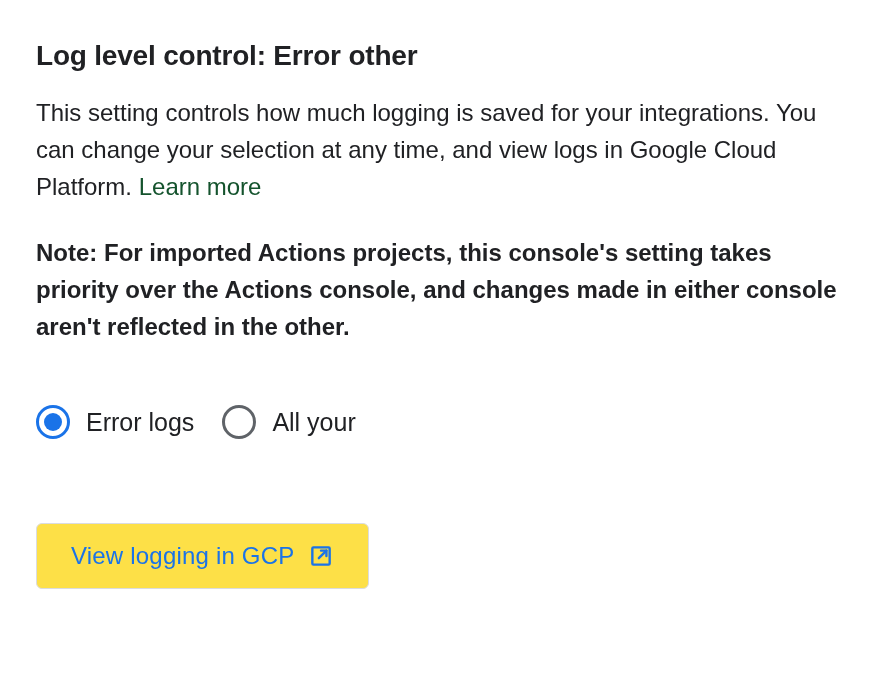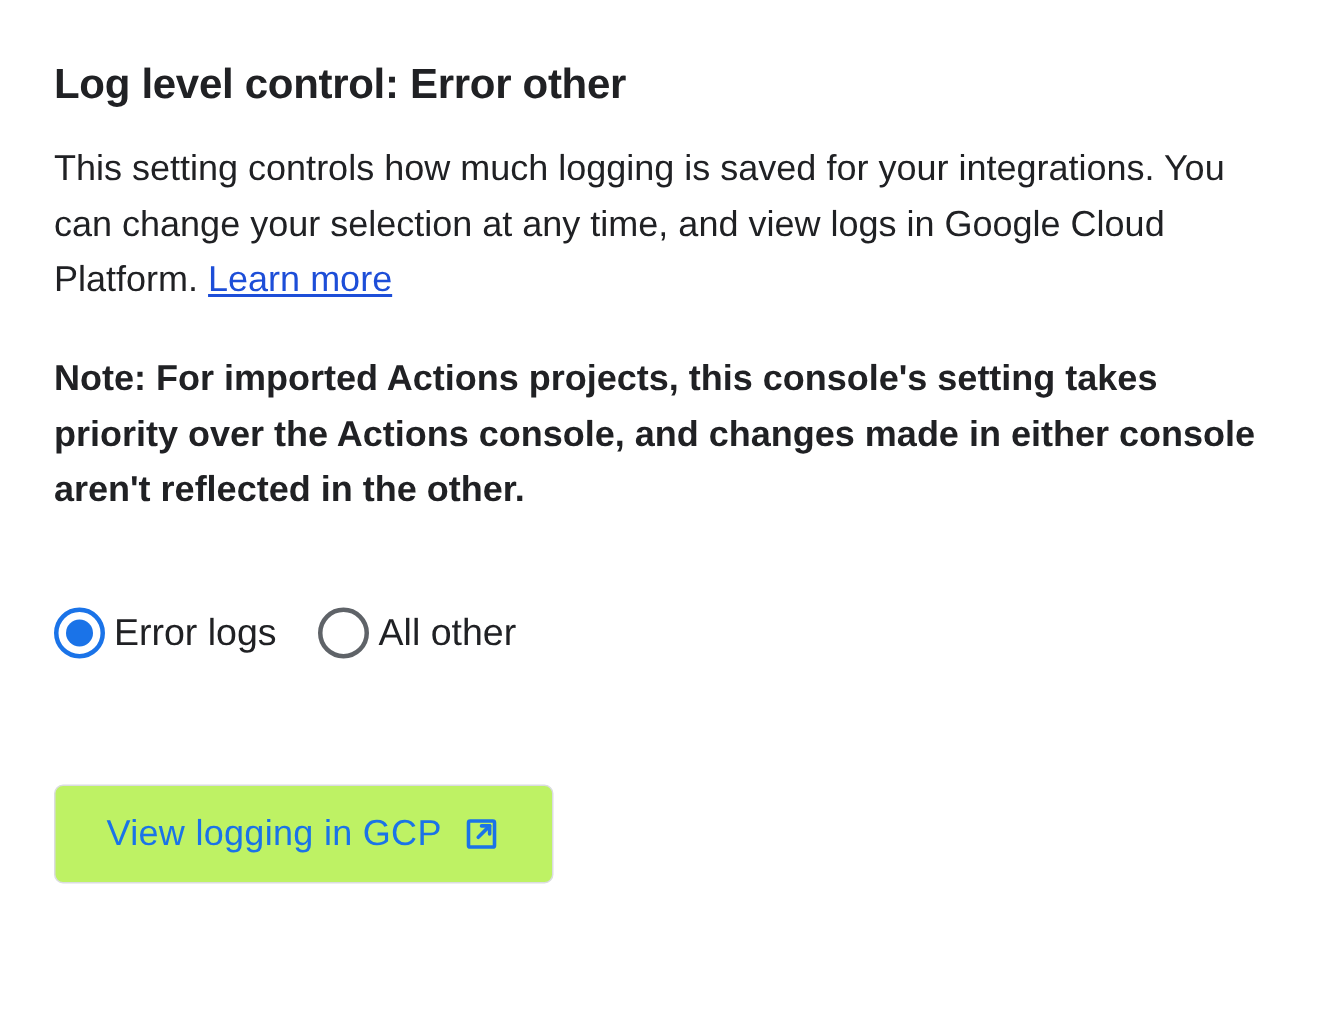--- a/index.html
+++ b/index.html
@@ -23,42 +23,41 @@
     }
     .description {
       font-size: 24px;
       line-height: 1.55;
       color: #202124;
       font-weight: 400;
       margin-bottom: 28px;
       max-width: 820px;
     }
     .learn-more-link {
-      color: #1d4ed8;
-      text-decoration: underline;
+      color: #14532d;
       cursor: pointer;
     }
     .note {
       font-size: 24px;
       line-height: 1.55;
       color: #202124;
       font-weight: 700;
       margin-bottom: 60px;
       max-width: 820px;
     }
     .radio-group {
       display: flex;
       gap: 28px;
       margin-bottom: 84px;
       align-items: center;
     }
     .radio-option {
       display: flex;
       align-items: center;
-      gap: 6px;
+      gap: 16px;
       cursor: pointer;
     }
     .radio-outer {
       width: 34px;
       height: 34px;
       border-radius: 50%;
       display: flex;
       align-items: center;
       justify-content: center;
       flex-shrink: 0;
@@ -79,21 +78,21 @@
       font-size: 25px;
       color: #202124;
       font-weight: 400;
     }
     .gcp-button {
       display: inline-flex;
       align-items: center;
       gap: 14px;
       border: 1px solid #dadce0;
       border-radius: 6px;
-      background: #bef264;
+      background: #fde047;
       padding: 18px 34px;
       color: #1a73e8;
       font-size: 24px;
       font-weight: 500;
       cursor: pointer;
       font-family: inherit;
       letter-spacing: 0.2px;
     }
     .gcp-button svg {
       width: 26px;
@@ -115,21 +114,21 @@
 
 <div class="radio-group">
   <div class="radio-option">
     <div class="radio-outer selected">
       <div class="radio-inner"></div>
     </div>
     <span class="radio-label">Error logs</span>
   </div>
   <div class="radio-option">
     <div class="radio-outer unselected"></div>
-    <span class="radio-label">All other</span>
+    <span class="radio-label">All your</span>
   </div>
 </div>
 
 <button class="gcp-button">
   <span>View logging in GCP</span>
   <svg viewBox="0 0 24 24" fill="none" stroke="#1a73e8" stroke-width="2.2">
     <rect x="4" y="4" width="16" height="16" rx="1" fill="none"></rect>
     <path d="M10 14 L17 7" stroke-linecap="round"></path>
     <path d="M12 7 L17 7 L17 12" fill="none" stroke-linecap="round" stroke-linejoin="round"></path>
   </svg>

